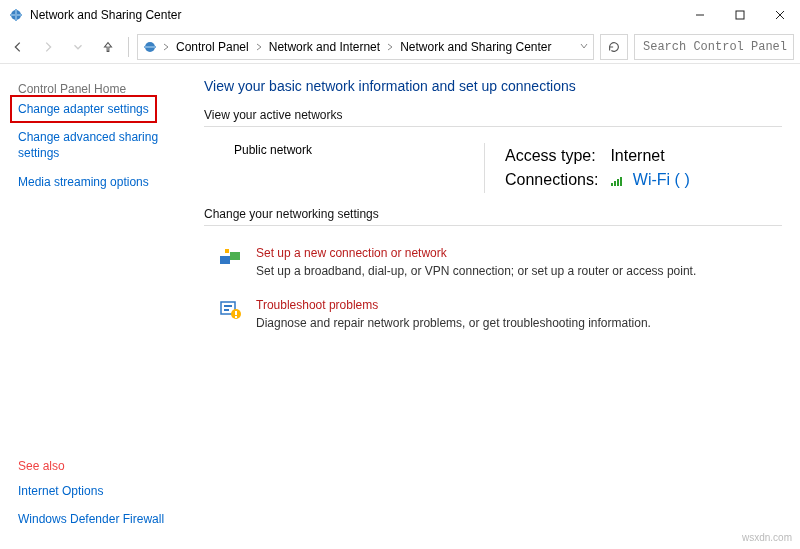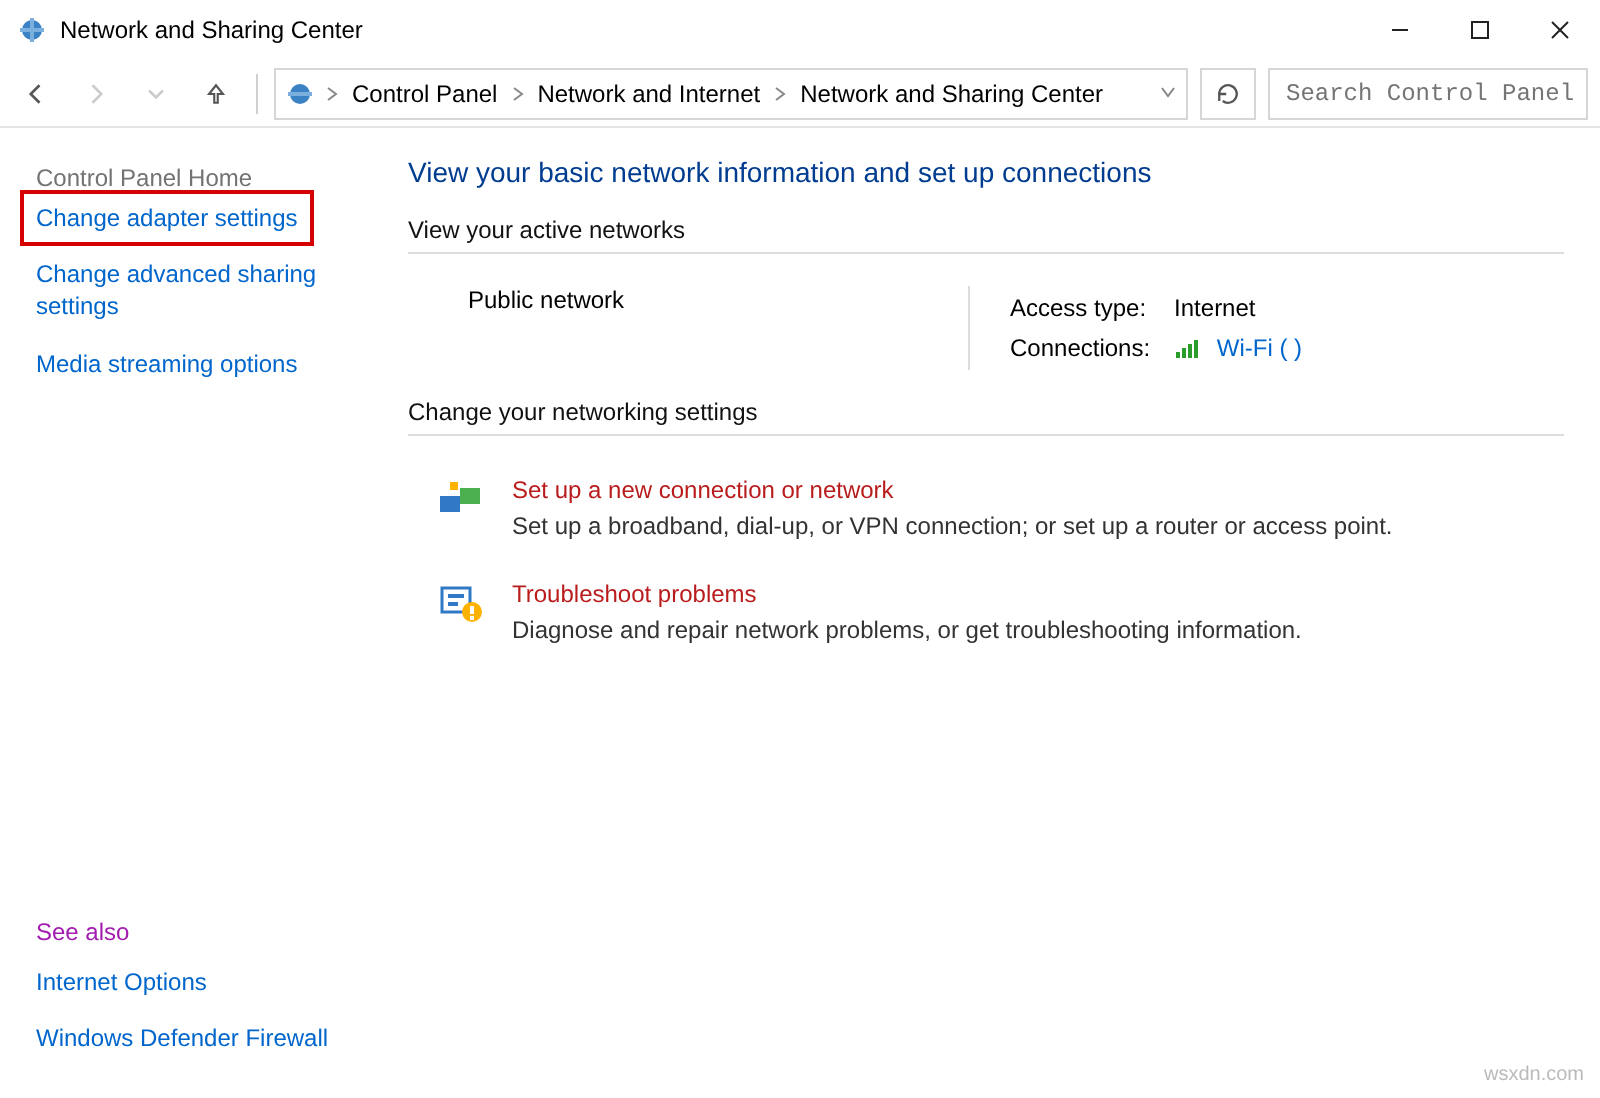--- a/index.html
+++ b/index.html
@@ -100,38 +100,38 @@
   .sb-highlight {
     border: 2px solid #d60000;
     padding: 4px 6px;
     margin: -6px -8px 6px -8px;
     display: inline-block;
   }
   .seealso {
     position: absolute;
     bottom: 10px; left: 18px; right: 14px;
   }
-  .seealso .lbl { color: #a21caf; margin-bottom: 10px; }
+  .seealso .lbl { color: #ef4444; margin-bottom: 10px; }
   .content {
     flex: 1;
     padding: 14px 18px 8px 14px;
     overflow: hidden;
   }
   .heading { color: #003c8f; font-size: 14px; margin-bottom: 14px; }
   .sect-label { color: #111; margin-bottom: 4px; }
   .sect-line { border-bottom: 1px solid #ddd; margin-bottom: 10px; }
   .netrow {
     display: flex;
     padding: 6px 0 14px 30px;
   }
   .netleft { width: 250px; }
   .netright {
     border-left: 1px solid #ddd;
     padding-left: 18px;
-    font-size: 12px;
+    font-size: 16px;
   }
   .netright table td { padding: 2px 10px 2px 0; }
   .wifi-icon { display: inline-flex; vertical-align: -2px; margin-right: 4px; }
   .tasks { padding-top: 4px; }
   .task {
     display: flex; gap: 14px;
     padding: 6px 0 14px 14px;
   }
   .task .ticon { width: 24px; height: 24px; display: inline-flex; flex-shrink: 0; }
   .task .tbody .tlink { color: #b91c1c; margin-bottom: 4px; cursor: pointer; }

